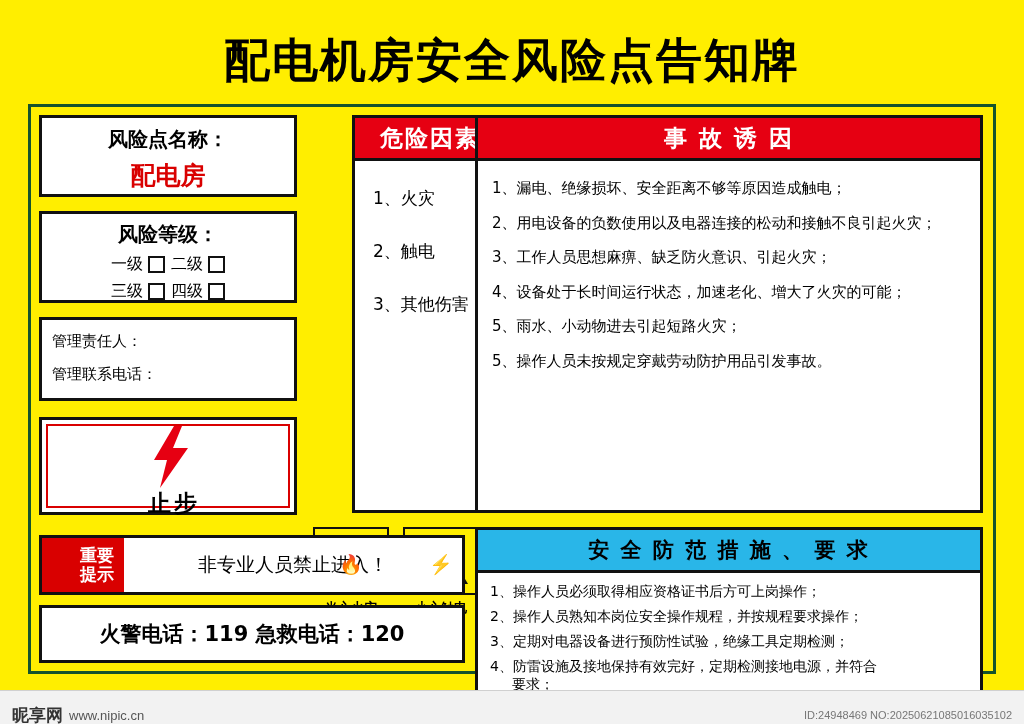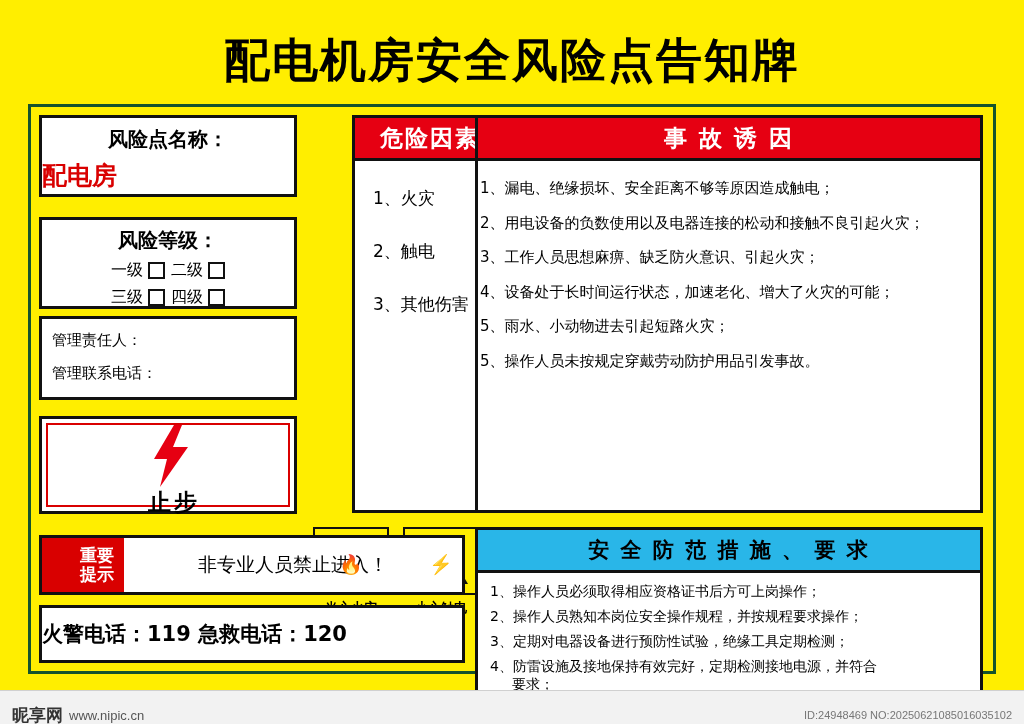--- a/index.html
+++ b/index.html
@@ -34,39 +34,39 @@
   .box {
     border:3px solid #111;
     background:#fff;
   }
   .risk-name-box { height:82px; position:relative; }
   .risk-name-label {
     text-align:center; font-size:20px; font-weight:bold; color:#000;
     margin-top:8px; font-family:"DejaVu Sans", sans-serif;
   }
   .risk-name-value {
-    font-size:25px; font-weight:bold; color:#d90000;
+    text-align:center; font-size:25px; font-weight:bold; color:#d90000;
     margin-top:6px; font-family:"DejaVu Sans", sans-serif;
   }
-  .risk-level-box { margin-top:20px; height:92px; }
+  .risk-level-box { margin-top:14px; height:92px; }
   .risk-level-label {
     text-align:center; font-size:20px; font-weight:bold; color:#000;
     margin-top:7px; font-family:"DejaVu Sans", sans-serif;
   }
   .level-row {
     display:flex; justify-content:center; align-items:center;
     margin-top:6px; gap:6px;
   }
   .level-item { display:flex; align-items:center; font-size:16px; color:#000;
     font-family:"DejaVu Sans", sans-serif; }
   .level-item .cb {
     display:inline-block; width:17px; height:17px;
     border:2px solid #111; margin-left:5px; background:#fff;
   }
-  .manager-box { margin-top:7px; height:84px; padding:12px 10px 0 10px; }
+  .manager-box { margin-top:14px; height:84px; padding:12px 10px 0 10px; }
   .manager-line {
     font-size:15px; color:#000; margin-bottom:14px;
     font-family:"DejaVu Sans", sans-serif;
   }
 
   
   .hv-box {
     margin-top:16px; height:98px; border:3px solid #111; background:#fff;
     position:relative; padding:4px;
   }
@@ -117,21 +117,21 @@
     font-family:"DejaVu Sans", sans-serif;
     padding-left:28px;
   }
   .tip-text {
     flex:1; display:flex; align-items:center; justify-content:center;
     font-size:19px; color:#000; font-family:Liberation Sans, sans-serif;
   }
   .phone-box {
     position:absolute; left:8px; top:498px; width:426px; height:58px;
     border:3px solid #111; background:#fff;
-    display:flex; align-items:center; 
+    display:flex; align-items:center; justify-content:center;
     font-size:21px; font-weight:bold; color:#000;
     font-family:"DejaVu Sans", sans-serif;
   }
 
   
   .hazard-col { position:absolute; left:278px; top:8px; width:156px;margin-left:43px; }
   .hdr {
     height:46px; display:flex; align-items:center; justify-content:center;
     font-size:23px; font-weight:bold; letter-spacing:2px;
     font-family:"DejaVu Sans", sans-serif;
@@ -143,21 +143,21 @@
   }
   .hazard-item {
     font-size:17px; color:#000; margin-bottom:30px;
     font-family:"DejaVu Sans", sans-serif;
   }
 
   
   .cause-col { position:absolute; left:444px; top:8px; width:508px; }
   .cause-body {
     border:3px solid #111; border-top:none; background:#fff;
-    height:352px; padding:18px 14px 0 2px;
+    height:352px; padding:18px 14px 0 14px;
   }
   .cause-item {
     font-size:15px; color:#000; margin-bottom:15px; line-height:1.3;
     font-family:"DejaVu Sans", sans-serif;
   }
 
   
   .measure-col { position:absolute; left:444px; top:420px; width:508px; }
   .hdr-blue { background:#29b6e8; color:#000; border:3px solid #111; font-size:21px; }
   .measure-body {

